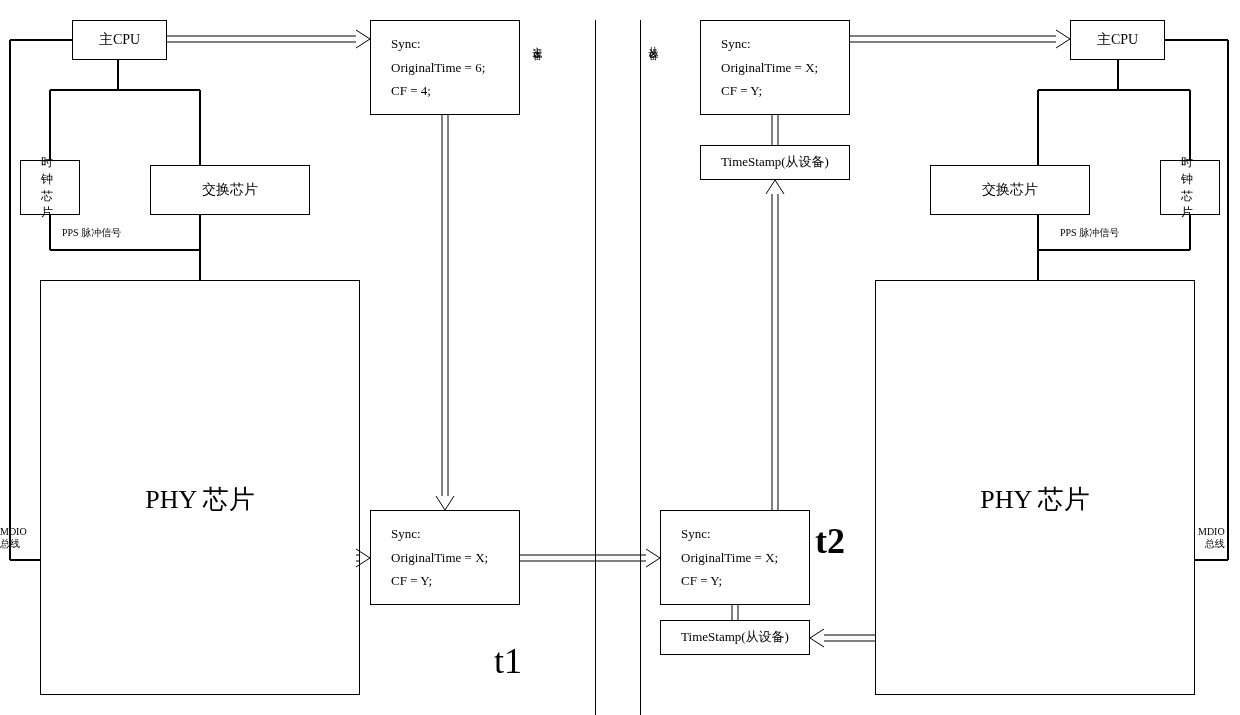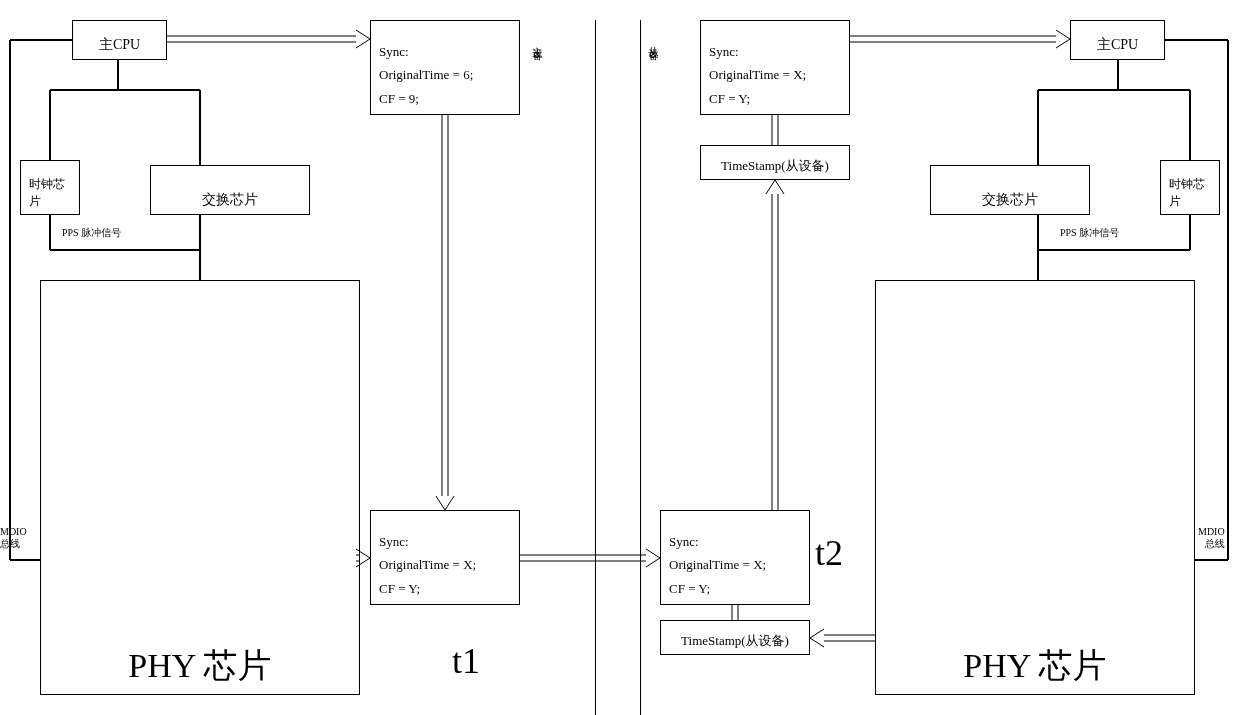--- a/index.html
+++ b/index.html
@@ -11,41 +11,41 @@
       font-family: "SimSun", "宋体", serif;
       background: white;
       width: 1240px;
       height: 715px;
       position: relative;
     }
     .box {
       position: absolute;
       border: 1.5px solid black;
       background: white;
-      padding: 4px 8px;
+      padding: 4px 20px;
       font-size: 14px;
       line-height: 1.4;
       display: flex;
       flex-direction: column;
-      justify-content: flex-end;
+      justify-content: center;
     }
     .box-center {
       align-items: center;
     }
     .label {
       position: absolute;
       font-size: 10px;
       background: white;
     }
     .label-xl {
       font-size: 36px;
       font-family: "Times New Roman", serif;
     }
     .phy-text {
-      font-size: 34px;
+      font-size: 26px;
       font-family: "SimSun", serif;
       margin-top: 26px;
     }
     .vline {
       position: absolute;
       width: 0;
       border-left: 1px solid black;
     }
     
     svg.arrow {
@@ -102,21 +102,21 @@
 </span>
 
 <div class="label" style="left:1198px; top:526px; text-align:right;">
   <div>MDIO</div>
   <div>总线</div>
 </div>
 
 <div class="box" style="left:370px; top:20px; width:150px; height:95px; font-size:13px; line-height:1.8;">
   <div>Sync:</div>
   <div>OriginalTime = 6;</div>
-  <div>CF = 9;</div>
+  <div>CF = 4;</div>
 </div>
 
 <div class="box" style="left:700px; top:20px; width:150px; height:95px; font-size:13px; line-height:1.8;">
   <div>Sync:</div>
   <div>OriginalTime = X;</div>
   <div>CF = Y;</div>
 </div>
 
 <div class="box box-center" style="left:700px; top:145px; width:150px; height:35px; font-size:13px;">
   <span>TimeStamp(从设备)</span>
@@ -137,22 +137,22 @@
 <div class="box box-center" style="left:660px; top:620px; width:150px; height:35px; font-size:13px;">
   <span>TimeStamp(从设备)</span>
 </div>
 
 <div class="vline" style="left:595px; top:20px; height:695px;"></div>
 <div class="vline" style="left:640px; top:20px; height:695px;"></div>
 
 <span class="label" style="left:530px; top:38px; writing-mode:vertical-rl; text-orientation:upright; letter-spacing:2px;">主设备</span>
 <span class="label" style="left:646px; top:38px; writing-mode:vertical-rl; text-orientation:upright; letter-spacing:2px;">从设备</span>
 
-<span class="label label-xl" style="left:452px; top:640px;">t1</span>
-<span class="label label-xl" style="left:815px; top:532px;">t2</span>
+<span class="label label-xl" style="left:494px; top:640px;">t1</span>
+<span class="label label-xl" style="left:815px; top:520px;font-weight:bold;">t2</span>
 
 <svg class="arrow" style="left:0; top:0; width:1240px; height:715px;">
   <defs>
     <marker id="arrowhead" markerWidth="12" markerHeight="10" refX="10" refY="5" orient="auto">
       <path d="M0,0 L12,5 L0,10" fill="none" stroke="black" stroke-width="1"></path>
     </marker>
     <marker id="arrowheadSolid" markerWidth="10" markerHeight="8" refX="9" refY="4" orient="auto">
       <path d="M0,0 L10,4 L0,8 Z" fill="black"></path>
     </marker>
   </defs>

